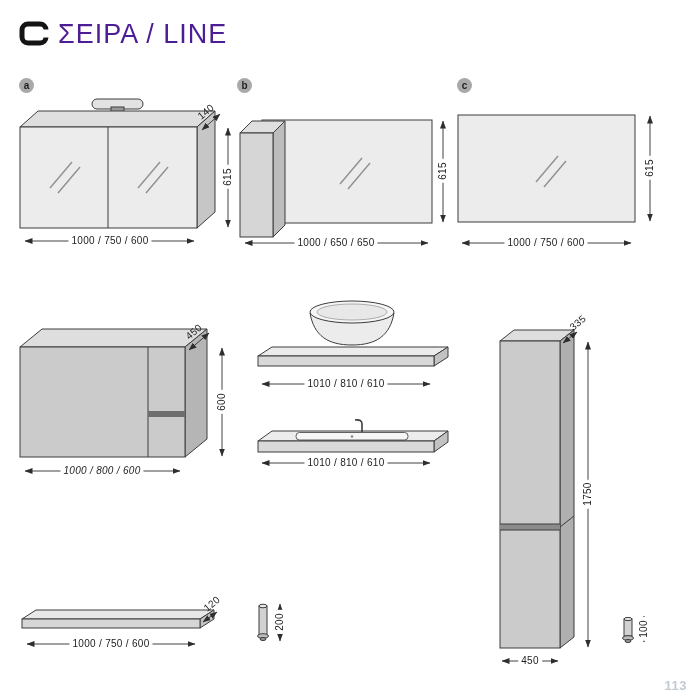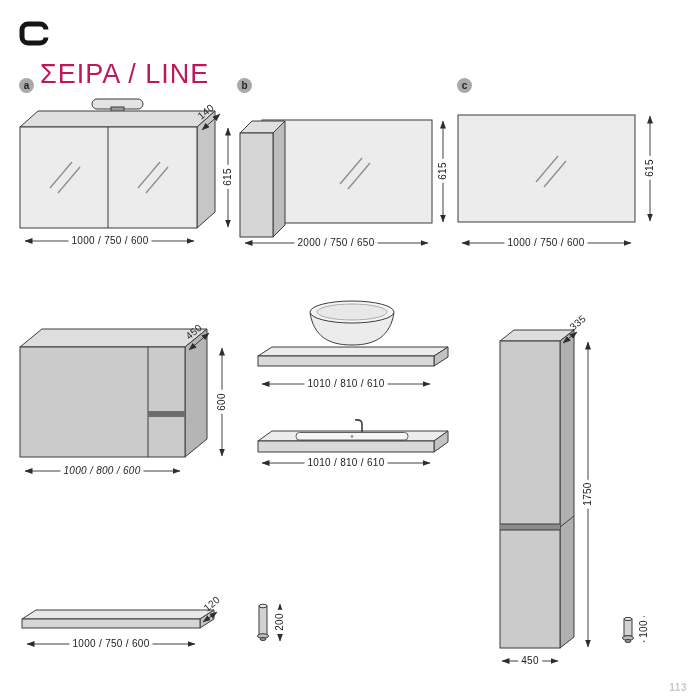--- a/index.html
+++ b/index.html
@@ -2,38 +2,38 @@
 <html><head>
 <meta charset="utf-8">
 <style>
   html,body { margin:0; padding:0; background:#fff; }
   .page {
     position:relative; width:700px; height:700px; background:#ffffff;
     font-family:"Liberation Sans", sans-serif; overflow:hidden;
   }
   .svg-layer { position:absolute; left:0; top:0; }
   .title {
-    position:absolute; left:40px; top:19px; font-size:27px; color:#be185d;
-    letter-spacing:1px; white-space:nowrap;margin-top:40px;
+    position:absolute; left:58px; top:19px; font-size:27px; color:#4c1d95;
+    letter-spacing:1px; white-space:nowrap;
   }
   .logo { position:absolute; left:19px; top:21px; width:30px; height:25px; }
   .badge {
     position:absolute; width:15px; height:15px; border-radius:50%;
     background:#a9a9a9; color:#1f1f1f; font-size:10px; font-weight:bold;
     display:flex; align-items:center; justify-content:center; line-height:1;
   }
   .dim {
     position:absolute; transform:translate(-50%,-50%);
     font-size:10px; color:#1c1c1c; background:#fff; padding:0 3px;
     white-space:nowrap; letter-spacing:0.3px; line-height:1.2;
   }
   .dim.v { transform:translate(-50%,-50%) rotate(-90deg); }
   .dim.d { transform:translate(-50%,-50%) rotate(-40deg); background:transparent; padding:0; }
   .pagenum {
-    position:absolute; right:13px; bottom:7px; font-size:10px; font-weight:bold;
+    position:absolute; right:13px; bottom:7px; font-size:13px; font-weight:bold;
     color:#c3cad2; letter-spacing:0.5px;margin-top:39px;
   }
 </style>
 </head>
 <body>
 
 <div class="page">
 
   <svg class="logo" width="30" height="25" viewBox="0 0 30 25">
     <rect x="3" y="3" width="24" height="19" rx="6" fill="none" stroke="#141414" stroke-width="5"></rect>
@@ -169,21 +169,21 @@
         <line x1="644" y1="616" x2="644" y2="642" marker-start="url(#ah)" marker-end="url(#ah)"></line>
       </g>
     </g>
   </svg>
 
   <div class="dim d" style="left:206px; top:112px;">140</div>
   <div class="dim v" style="left:228px; top:177px;">615</div>
   <div class="dim" style="left:110px; top:241px;">1000 / 750 / 600</div>
 
   <div class="dim v" style="left:443px; top:171px;">615</div>
-  <div class="dim" style="left:336px; top:243px;">2000 / 750 / 650</div>
+  <div class="dim" style="left:336px; top:243px;">1000 / 650 / 650</div>
 
   <div class="dim v" style="left:650px; top:168px;">615</div>
   <div class="dim" style="left:546px; top:243px;">1000 / 750 / 600</div>
 
   <div class="dim d" style="left:194px; top:332px;">450</div>
   <div class="dim v" style="left:222px; top:402px;">600</div>
   <div class="dim" style="left:102px; top:471px;font-style:italic;">1000 / 800 / 600</div>
 
   <div class="dim" style="left:346px; top:384px;">1010 / 810 / 610</div>
   <div class="dim" style="left:346px; top:463px;">1010 / 810 / 610</div>

